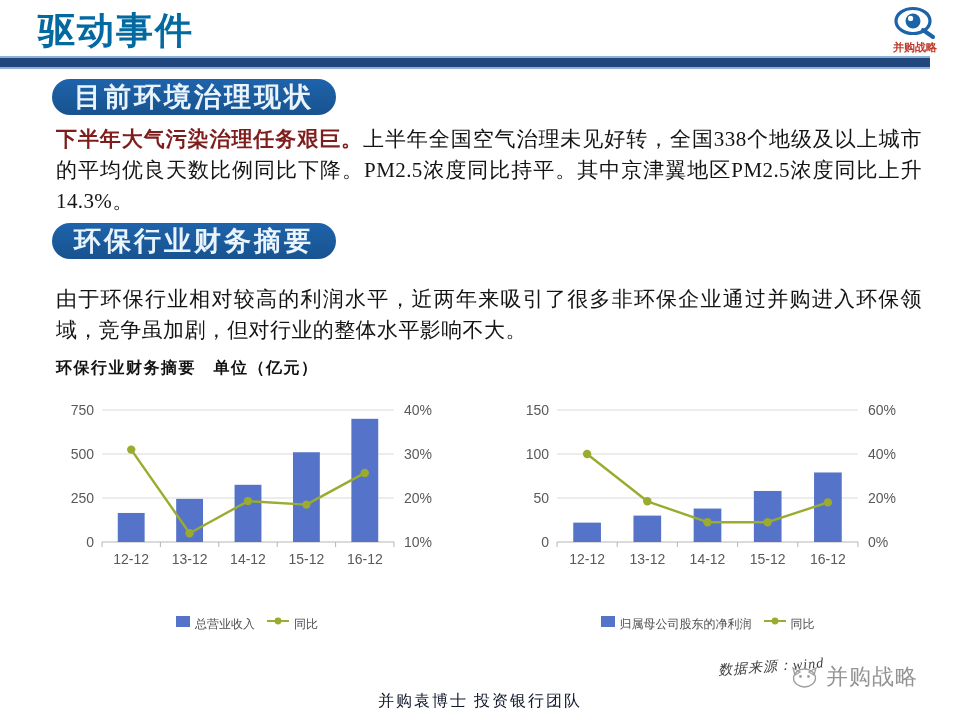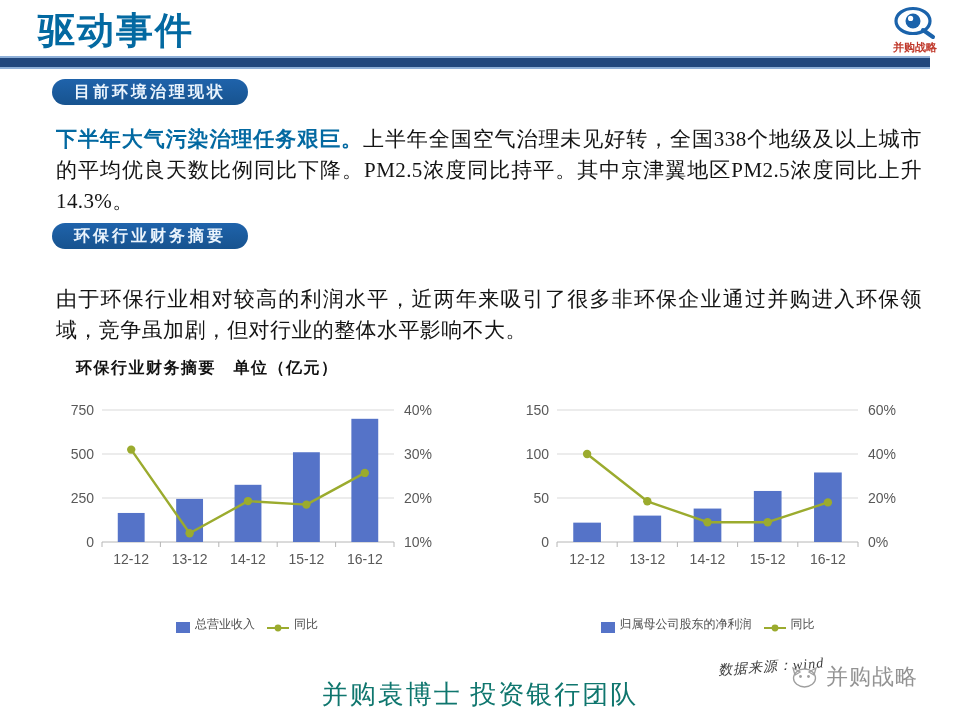--- a/index.html
+++ b/index.html
@@ -57,26 +57,26 @@
     color: #c0392b;
     letter-spacing: 0px;
     line-height: 12px;
     margin-top: 1px;
     font-family: "Liberation Sans", sans-serif;
   }
 
   
   .pill {
     position: absolute;
-    height: 26px;
+    height: 36px;
     border-radius: 19px;
     background: #1b5b9e;
     background: linear-gradient(180deg,#1f63ab 0%, #17538f 100%);
     color: #eaf4fd;
-    font-size: 16px;
+    font-size: 27px;
     font-weight: 700;
     letter-spacing: 3px;
     display: flex;
     align-items: center;
     justify-content: center;
     padding: 0 22px;
     box-sizing: border-box;
     font-family: "Liberation Serif", "DejaVu Serif", serif;
   }
   #pill-1 { left: 52px; top: 79px; }
@@ -87,32 +87,31 @@
     position: absolute;
     font-size: 21px;
     line-height: 31px;
     color: #141414;
     letter-spacing: 0.4px;
     text-align: justify;
     font-family: "Liberation Serif", "DejaVu Serif", serif;
   }
   #para-1 { left: 56px; top: 124px; width: 866px; }
   #para-2 { left: 56px; top: 284px; width: 866px; }
-  .hl-red { color: #0369a1; font-weight: 700; }
+  .hl-red { color: #7f1d1d; font-weight: 700; }
 
   
   .chart-caption {
     position: absolute;
     left: 56px;
     top: 358px;
     font-size: 16px;
     font-weight: 700;
     letter-spacing: 1.5px;
     color: #111;
-    margin-left: 20px;
   }
 
   
   .chart-box {
     position: absolute;
     background: #ffffff;
     font-family: "Liberation Sans", sans-serif;
   }
   #chart-left  { left: 52px;  top: 398px; width: 390px; height: 250px; }
   #chart-right { left: 505px; top: 398px; width: 405px; height: 250px; }
@@ -125,36 +124,36 @@
     left: 0; right: 0;
     top: 218px;
     display: flex;
     align-items: center;
     justify-content: center;
     gap: 12px;
     font-size: 12px;
     color: #4d4d4d;
     font-family: "Liberation Sans", sans-serif;
   }
-  .legend-item { display: flex; align-items: flex-end; gap: 5px; white-space: nowrap; }
+  .legend-item { display: flex; align-items: flex-start; gap: 5px; white-space: nowrap; }
   .swatch-bar {
     width: 14px; height: 11px; display: inline-block;
     background: #5573c8;
   }
   .swatch-line { display:inline-block; }
 
   
   .footer-credit {
     position: absolute;
     left: 0; right: 0;
     bottom: 8px;
     text-align: center;
-    font-size: 26px;
+    font-size: 16px;
     letter-spacing: 2px;
-    color: #0f766e;
+    color: #0f172a;
     font-family: "Liberation Serif", "DejaVu Serif", serif;
   }
   .source-note {
     position: absolute;
     left: 718px;
     top: 658px;
     font-size: 14px;
     color: #3c3c3c;
     font-style: italic;
     letter-spacing: 1px;

